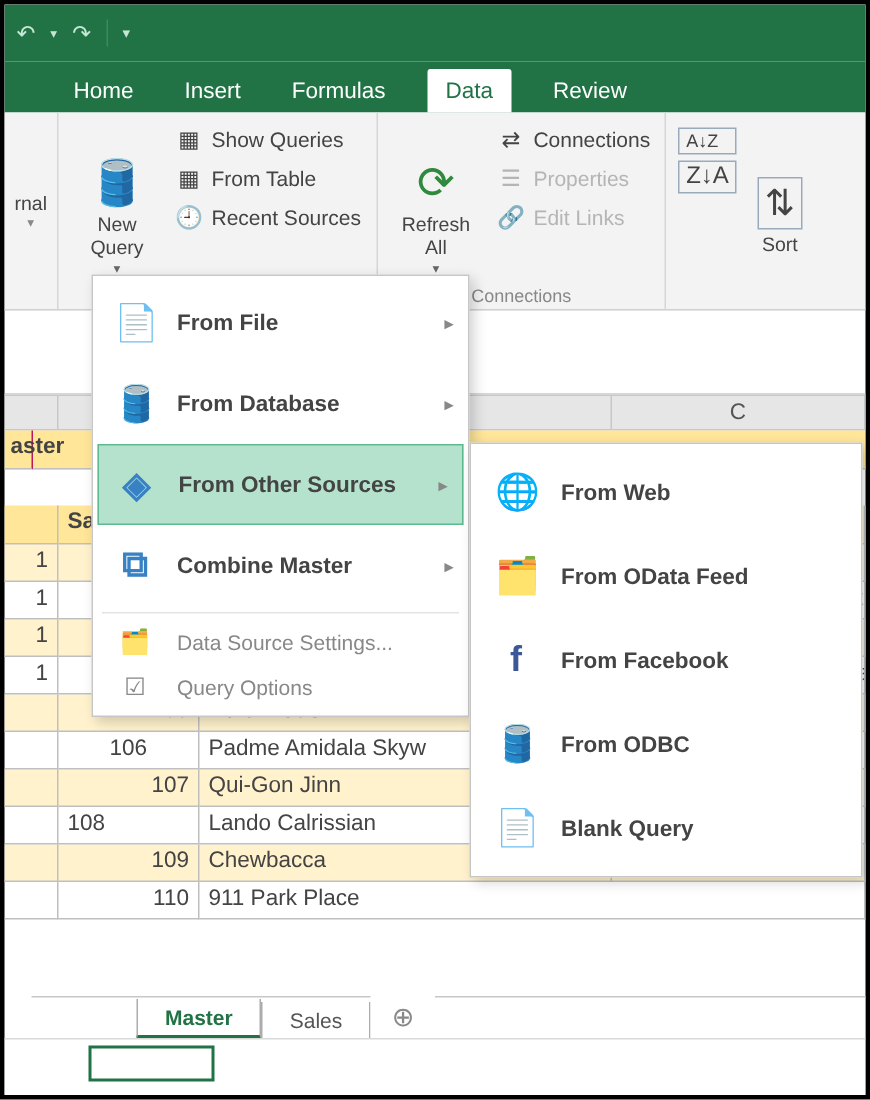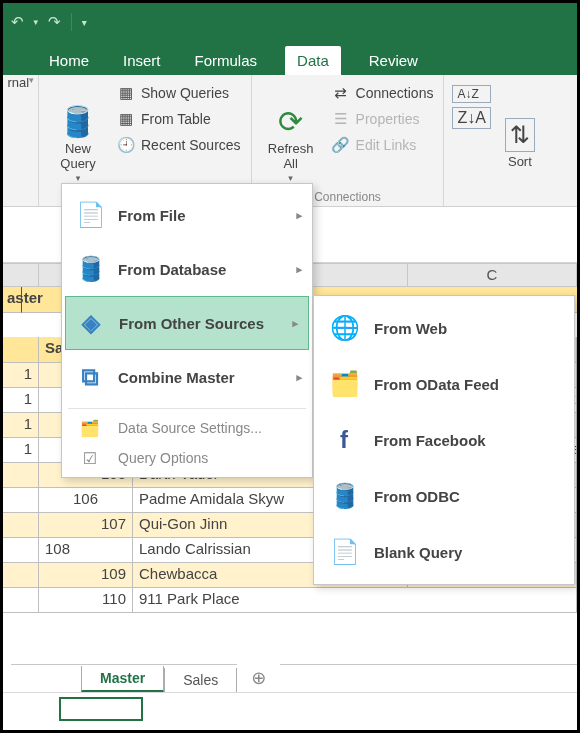--- a/index.html
+++ b/index.html
@@ -56,21 +56,21 @@
     height: 132px;
     display: flex;
     align-items: stretch;
     padding-left: 0;
     position: relative;
   }
   .ribgroup {
     border-right: 1px solid #d6d6d6;
     padding: 6px 8px 2px 8px;
     display: flex;
-    flex-direction: row;
+    flex-direction: column;
     position: relative;
   }
   .ribgroup.noborder { border-right: none; }
   .grouplabel {
     position: absolute;
     bottom: 2px;
     left: 0; right: 0;
     text-align: center;
     font-size: 12px;
     color: #888;
@@ -198,21 +198,21 @@
     gap: 16px;
     font-size: 15px;
     font-weight: 700;
     color: #444;
   }
   .menu2 .micon2 { width: 28px; font-size: 24px; text-align: center; }
   
   .sheettabs {
     position: absolute;
     bottom: 38px;
-    left: 8px; right: 0;
+    left: 18px; right: 0;
     height: 28px;
     background: #fff;
     border-top: 1px solid #c7c7c7;
     display: flex;
     align-items: flex-end;
     padding-left: 70px;
     gap: 0;
   }
   .sheettab {
     padding: 4px 18px;

